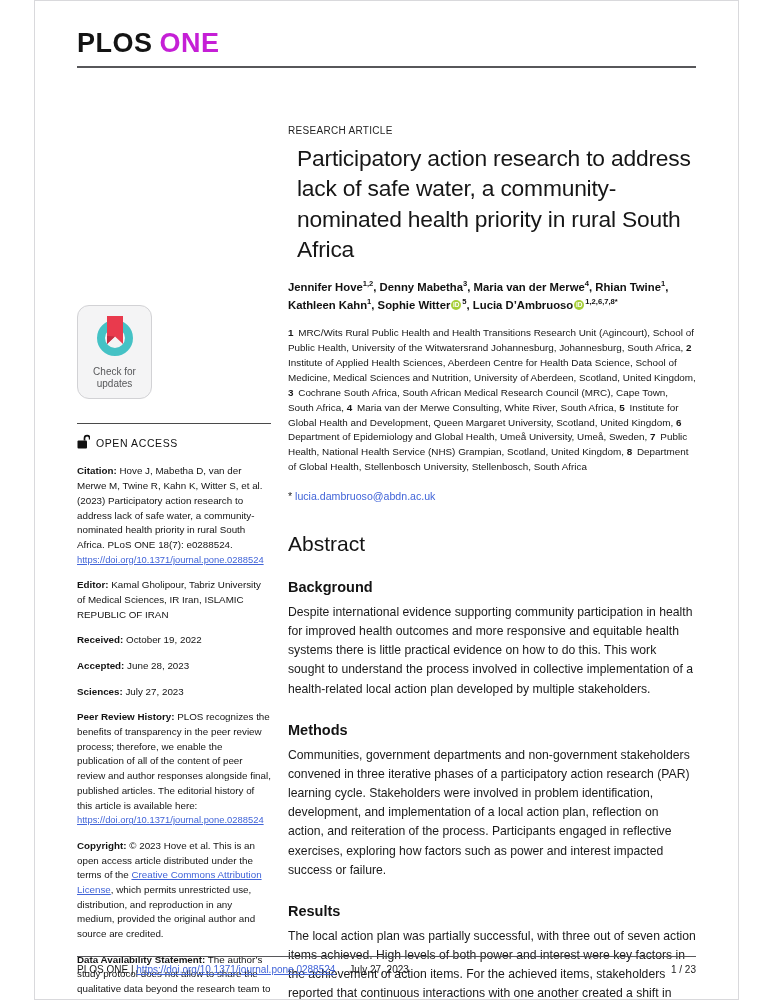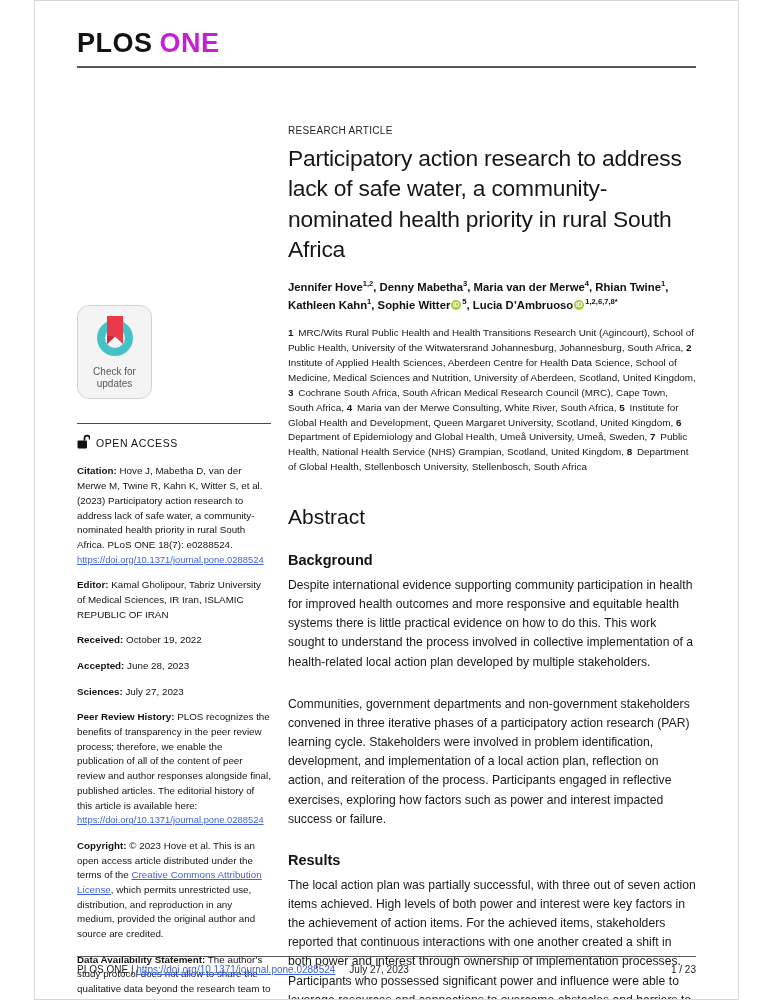--- a/index.html
+++ b/index.html
@@ -33,21 +33,21 @@
   }
   .badge-text{margin-top:3px;font-size:10px;line-height:1.25;color:#57585a;}
   .sidebar-divider{margin-top:24px;border:none;border-top:1px solid #4a4a4a;}
   .open-access{margin-top:10px;display:flex;align-items:center;gap:6px;font-size:10.5px;letter-spacing:0.6px;color:#111;}
   .side-block{margin-top:11px;}
   .side-block b{font-weight:700;}
   .sidebar a{color:var(--link-blue);text-decoration:underline;}
   .sidebar a.long-link{display:inline-block;white-space:nowrap;font-size:9.4px;}
   
   .kicker{font-size:10px;letter-spacing:0.3px;color:#232323;}
-  .title{margin:7px 0 0 0;font-size:22.8px;line-height:1.33;font-weight:400;letter-spacing:-0.2px;color:#161616;}
+  .title{margin:7px 0 0 9px;font-size:22.8px;line-height:1.33;font-weight:400;letter-spacing:-0.2px;color:#161616;}
   .authors{margin-top:14px;font-size:11.3px;font-weight:700;line-height:1.6;color:#111;}
   .authors sup{font-size:7.6px;}
   .orcid{
     display:inline-block;width:10px;height:10px;border-radius:50%;
     background:var(--orcid-green);color:#fff;font-size:6.5px;font-weight:700;
     text-align:center;line-height:10px;vertical-align:2px;margin:0 1px;cursor:pointer;
   }
   .affiliations{margin-top:12px;font-size:9.9px;line-height:1.5;color:#161616;}
   .aff-num{font-weight:700;margin-right:2px;}
   .email-line{margin-top:15px;font-size:10.6px;}
@@ -128,29 +128,34 @@
       <h1 class="title">Participatory action research to address lack of safe water, a community-nominated health priority in rural South Africa</h1>
 
       <div class="authors">
         <span><span>Jennifer Hove</span><sup>1,2</sup><span>, </span></span><span><span>Denny Mabetha</span><sup>3</sup><span>, </span></span><span><span>Maria van der Merwe</span><sup>4</sup><span>, </span></span><span><span>Rhian Twine</span><sup>1</sup><span>, </span></span><span><span>Kathleen Kahn</span><sup>1</sup><span>, </span></span><span><span>Sophie Witter</span><span class="orcid">iD</span><sup>5</sup><span>, </span></span><span><span>Lucia D’Ambruoso</span><span class="orcid">iD</span><sup>1,2,6,7,8*</sup><span></span></span>
       </div>
 
       <p class="affiliations">
         <span class="aff-num">1</span><span> MRC/Wits Rural Public Health and Health Transitions Research Unit (Agincourt), School of Public Health, University of the Witwatersrand Johannesburg, Johannesburg, South Africa, </span><span class="aff-num">2</span><span> Institute of Applied Health Sciences, Aberdeen Centre for Health Data Science, School of Medicine, Medical Sciences and Nutrition, University of Aberdeen, Scotland, United Kingdom, </span><span class="aff-num">3</span><span> Cochrane South Africa, South African Medical Research Council (MRC), Cape Town, South Africa, </span><span class="aff-num">4</span><span> Maria van der Merwe Consulting, White River, South Africa, </span><span class="aff-num">5</span><span> Institute for Global Health and Development, Queen Margaret University, Scotland, United Kingdom, </span><span class="aff-num">6</span><span> Department of Epidemiology and Global Health, Umeå University, Umeå, Sweden, </span><span class="aff-num">7</span><span> Public Health, National Health Service (NHS) Grampian, Scotland, United Kingdom, </span><span class="aff-num">8</span><span> Department of Global Health, Stellenbosch University, Stellenbosch, South Africa</span>
       </p>
 
+      <div class="email-line">
+        <span>*</span>
+        <a href="#">lucia.dambruoso@abdn.ac.uk</a>
+      </div>
 
       <h2 class="abstract-h">Abstract</h2>
 
       <div class="section">
         <h3>Background</h3>
         <p>Despite international evidence supporting community participation in health for improved health outcomes and more responsive and equitable health systems there is little practical evidence on how to do this. This work sought to understand the process involved in collective implementation of a health-related local action plan developed by multiple stakeholders.</p>
       </div>
 
       <div class="section">
+        <h3>Methods</h3>
         <p>Communities, government departments and non-government stakeholders convened in three iterative phases of a participatory action research (PAR) learning cycle. Stakeholders were involved in problem identification, development, and implementation of a local action plan, reflection on action, and reiteration of the process. Participants engaged in reflective exercises, exploring how factors such as power and interest impacted success or failure.</p>
       </div>
 
       <div class="section">
         <h3>Results</h3>
         <p>The local action plan was partially successful, with three out of seven action items achieved. High levels of both power and interest were key factors in the achievement of action items. For the achieved items, stakeholders reported that continuous interactions with one another created a shift in both power and interest through ownership of implementation processes. Participants who possessed significant power and influence were able to leverage resources and connections to overcome obstacles and barriers to progress the plan. Lack of financial support, shifting priorities and insufficient buy-in from stakeholders hindered implementation.</p>
       </div>
     </div>
   </div>
 

